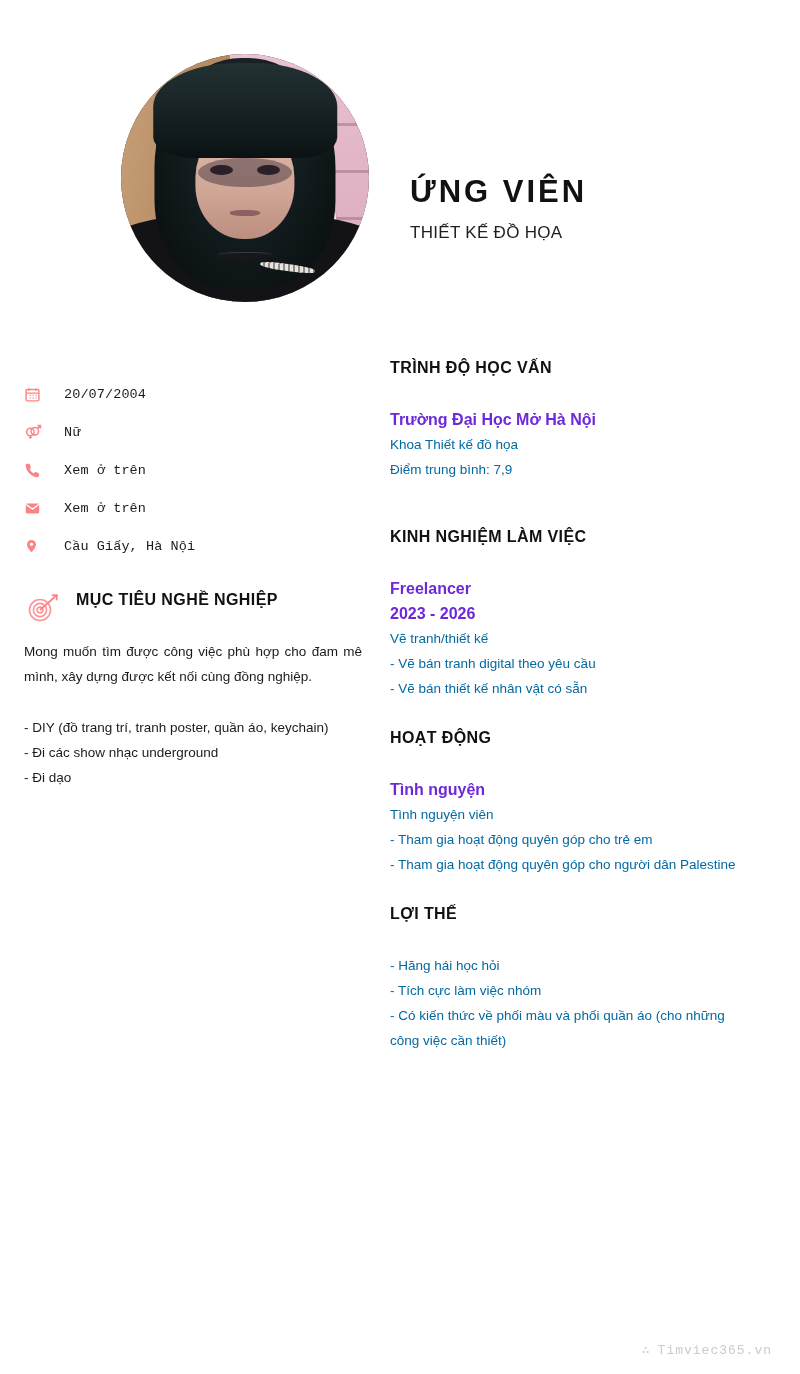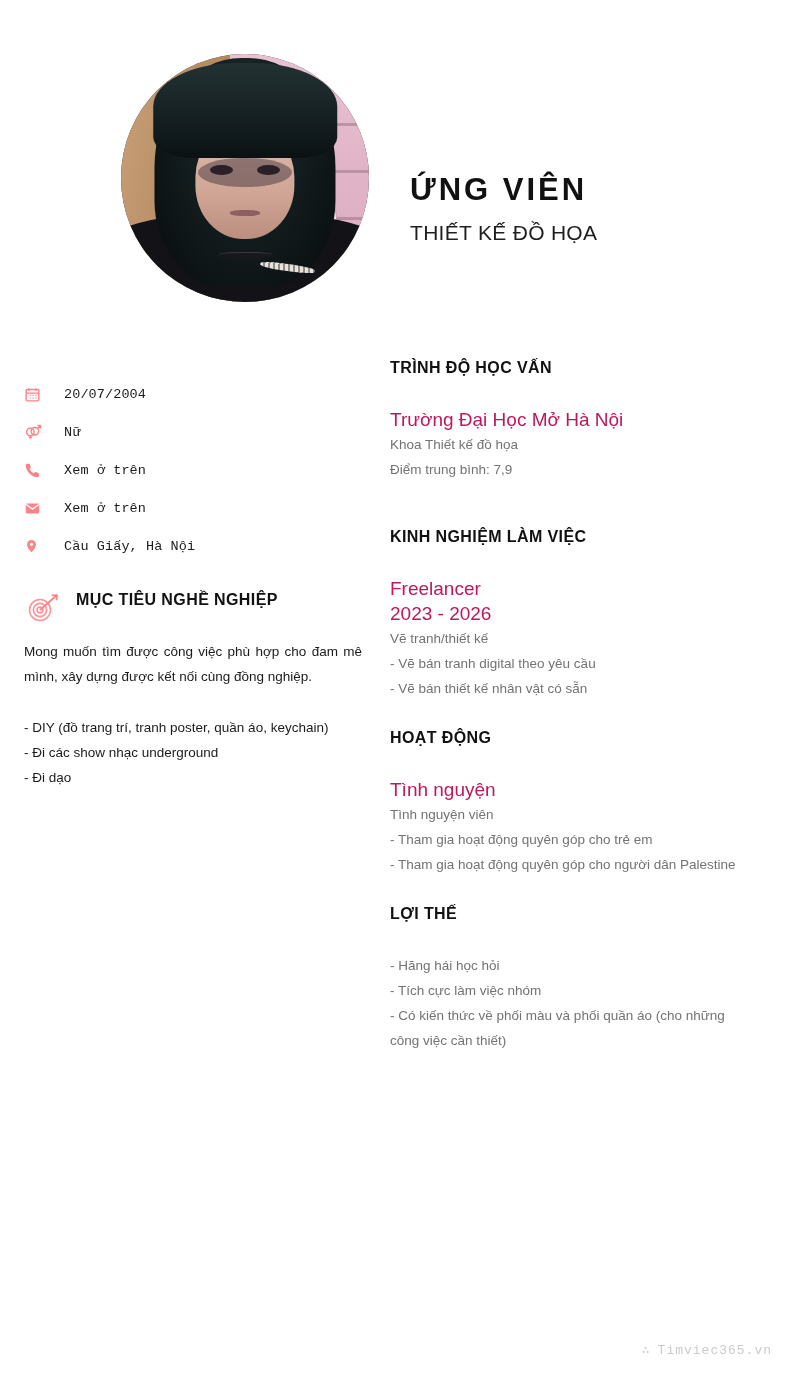--- a/index.html
+++ b/index.html
@@ -155,21 +155,21 @@
 
   .cand-name {
     font-size: 31px;
     font-weight: 700;
     letter-spacing: 3px;
     color: #111111;
     line-height: 1.15;
   }
 
   .cand-role {
-    font-size: 21px;
+    font-size: 17px;
     font-weight: 400;
     color: #1f1f1f;
     margin-top: 14px;
     letter-spacing: .3px;
   }
 
   
   .columns {
     display: flex;
     align-items: flex-start;
@@ -260,30 +260,30 @@
   .right-head {
     text-align: left;
     font-size: 16px;
     font-weight: 700;
     letter-spacing: .4px;
     color: #111;
     margin-bottom: 30px;
   }
 
   .r-bold {
-    font-size: 19px;
-    font-weight: 400;
+    font-size: 16px;
+    font-weight: 700;
     line-height: 25px;
-    color: #be185d;
+    color: #6d28d9;
   }
 
   .r-line {
     font-size: 13.5px;
     line-height: 25px;
-    color: #737373;
+    color: #0369a1;
   }
 
   
   .footer {
     position: absolute;
     right: 28px;
     bottom: 16px;
     display: flex;
     align-items: center;
     gap: 7px;

